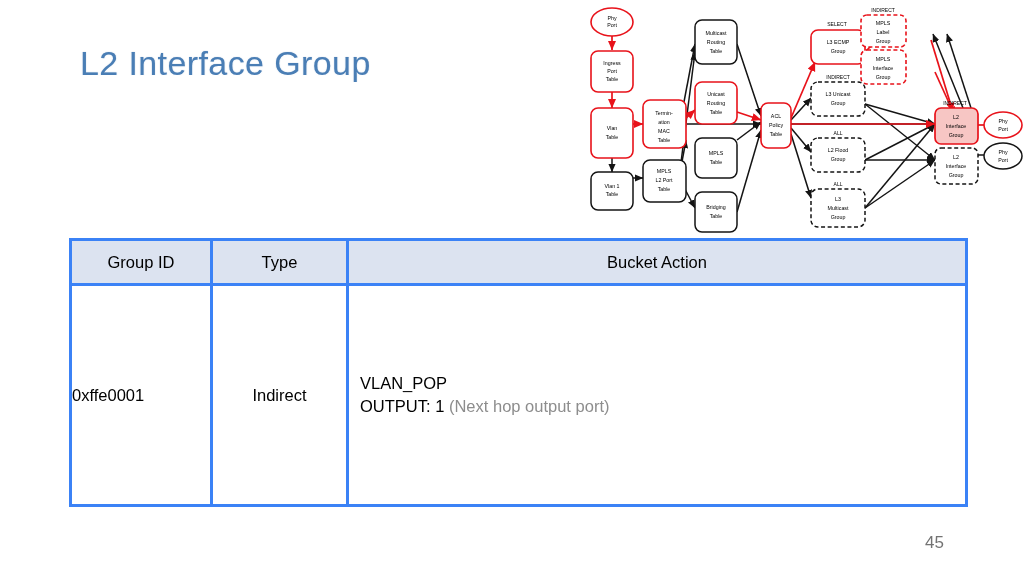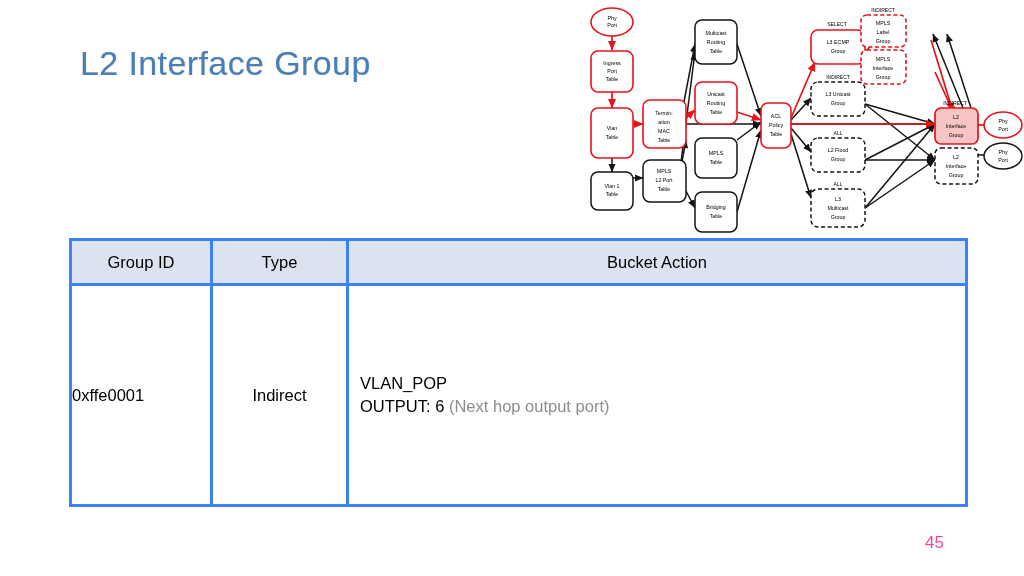--- a/index.html
+++ b/index.html
@@ -39,21 +39,21 @@
   #bucket-table tbody td{height:218px;font-size:16.5px;color:#000;}
   .c-gid{width:138px;text-align:left;}
   .c-type{width:133px;text-align:center;}
   .c-bucket{width:616px;text-align:left;}
   .bucket-inner{padding-left:11px;line-height:1.42;}
   .bucket-inner .note{color:#8d8d8d;}
 
   
   #page-number{
     position:absolute;left:925px;top:533px;
-    font-size:17px;color:#ec4899;
+    font-size:17px;color:#737373;
   }
 </style>
 </head>
 <body>
 
 <div id="slide">
 
   <div id="slide-title">L2 Interface Group</div>
 
   <div id="pipeline-diagram">
@@ -262,21 +262,21 @@
       </tr>
     </thead>
     <tbody>
       <tr>
         <td class="c-gid">0xffe0001</td>
         <td class="c-type">Indirect</td>
         <td class="c-bucket">
           <div class="bucket-inner">
             <div>VLAN_POP</div>
             <div>
-              <span>OUTPUT: 6</span>
+              <span>OUTPUT: 1</span>
               <span class="note">(Next hop output port)</span>
             </div>
           </div>
         </td>
       </tr>
     </tbody>
   </table>
 
   <div id="page-number">45</div>
 

